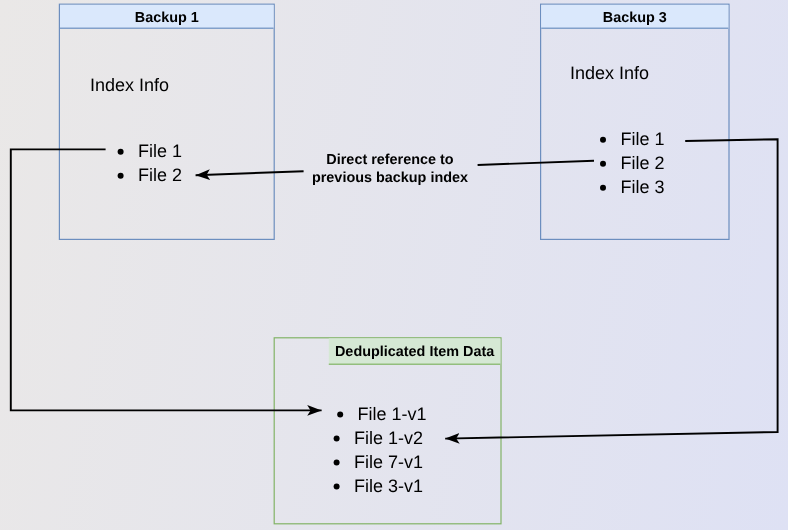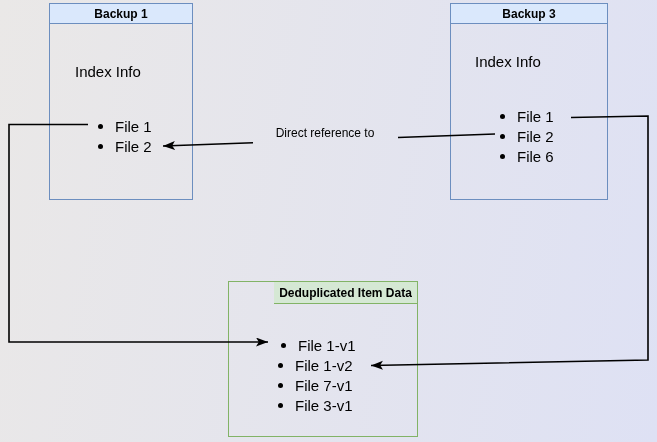--- a/index.html
+++ b/index.html
@@ -68,40 +68,40 @@
   .edge-label {
     position: absolute;
     left: 245px;
     top: 126px;
     width: 160px;
     text-align: center;
     font-size: 12px;
     line-height: 15px;
     white-space: nowrap;
   }
-  .edge-label span { display: block; }
+  .edge-label span { display: block; font-weight: bold; }
   svg.arrows {
     position: absolute;
     left: 0; top: 0;
     width: 657px; height: 442px;
     pointer-events: none;
   }
   svg.arrows path {
     fill: none;
     stroke: var(--arrow);
     stroke-width: 1.6;
   }
   svg.arrows marker path { fill: var(--arrow); stroke: none; }
 </style>
 </head>
 <body>
 
 <div class="canvas">
 
-  <div class="node blue" style="left:49px; top:3px; width:144px; height:197px;">
+  <div class="node blue" style="left:49px; top:3px; width:180px; height:197px;">
     <div class="node-header" style="height:20px;">
       <span>Backup 1</span>
     </div>
     <div class="info-label" style="left:25px; top:59px;">Index Info</div>
     <div class="item-row" style="left:48px; top:112px;">
       <span class="bullet"></span>
       <span>File 1</span>
     </div>
     <div class="item-row" style="left:48px; top:132px;">
       <span class="bullet"></span>
@@ -117,21 +117,21 @@
     <div class="item-row" style="left:49px; top:102px;">
       <span class="bullet"></span>
       <span>File 1</span>
     </div>
     <div class="item-row" style="left:49px; top:122px;">
       <span class="bullet"></span>
       <span>File 2</span>
     </div>
     <div class="item-row" style="left:49px; top:142px;">
       <span class="bullet"></span>
-      <span>File 6</span>
+      <span>File 3</span>
     </div>
   </div>
 
   <div class="node green" style="left:228px; top:281px; width:190px; height:156px;padding-left:45px;">
     <div class="node-header" style="height:22px;">
       <span>Deduplicated Item Data</span>
     </div>
     <div class="item-row" style="left:52px; top:53px;">
       <span class="bullet"></span>
       <span>File 1-v1</span>
@@ -160,15 +160,16 @@
     <path d="M495,134 L398,137.5"></path>
     <path d="M253,142.7 L163,146" marker-end="url(#ah)"></path>
 
     <path d="M88,124.5 L9,124.5 L9,342 L268,342" marker-end="url(#ah)"></path>
 
     <path d="M571,117.5 L648,116 L648,360 L371,365.5" marker-end="url(#ah)"></path>
   </svg>
 
   <div class="edge-label">
     <span>Direct reference to</span>
+    <span>previous backup index</span>
   </div>
 
 </div>
 
 </body></html>

